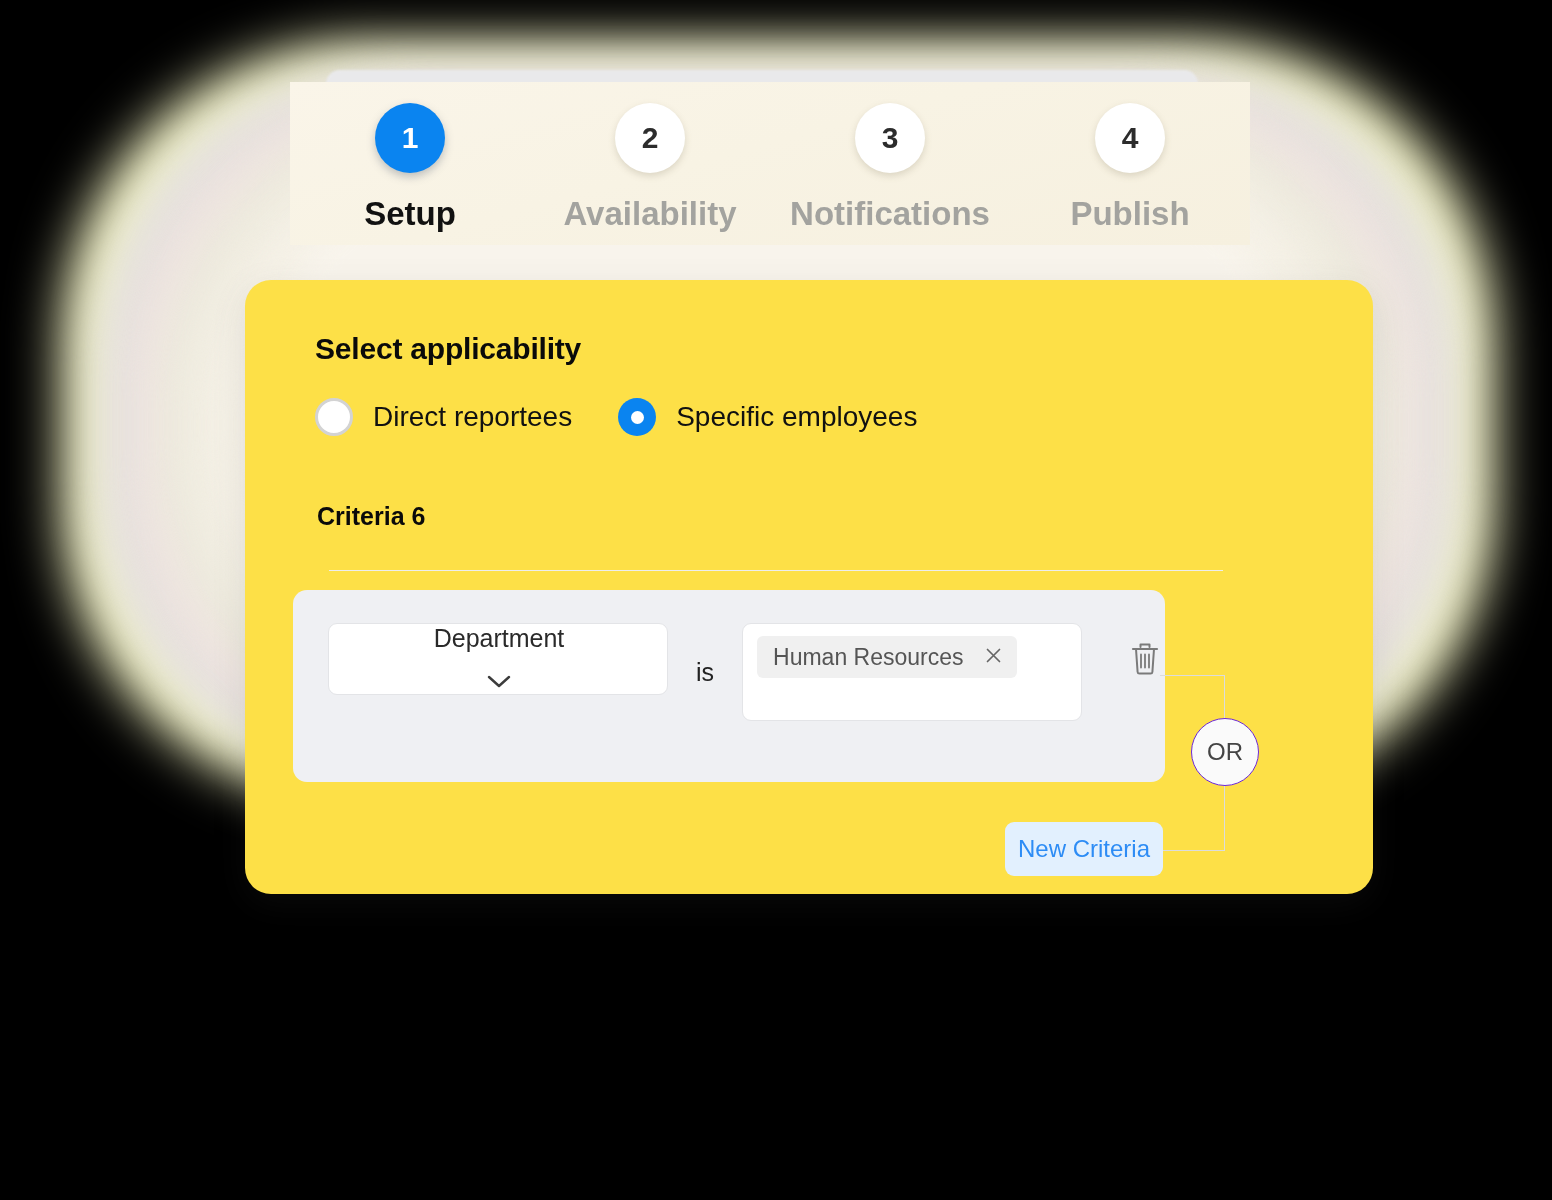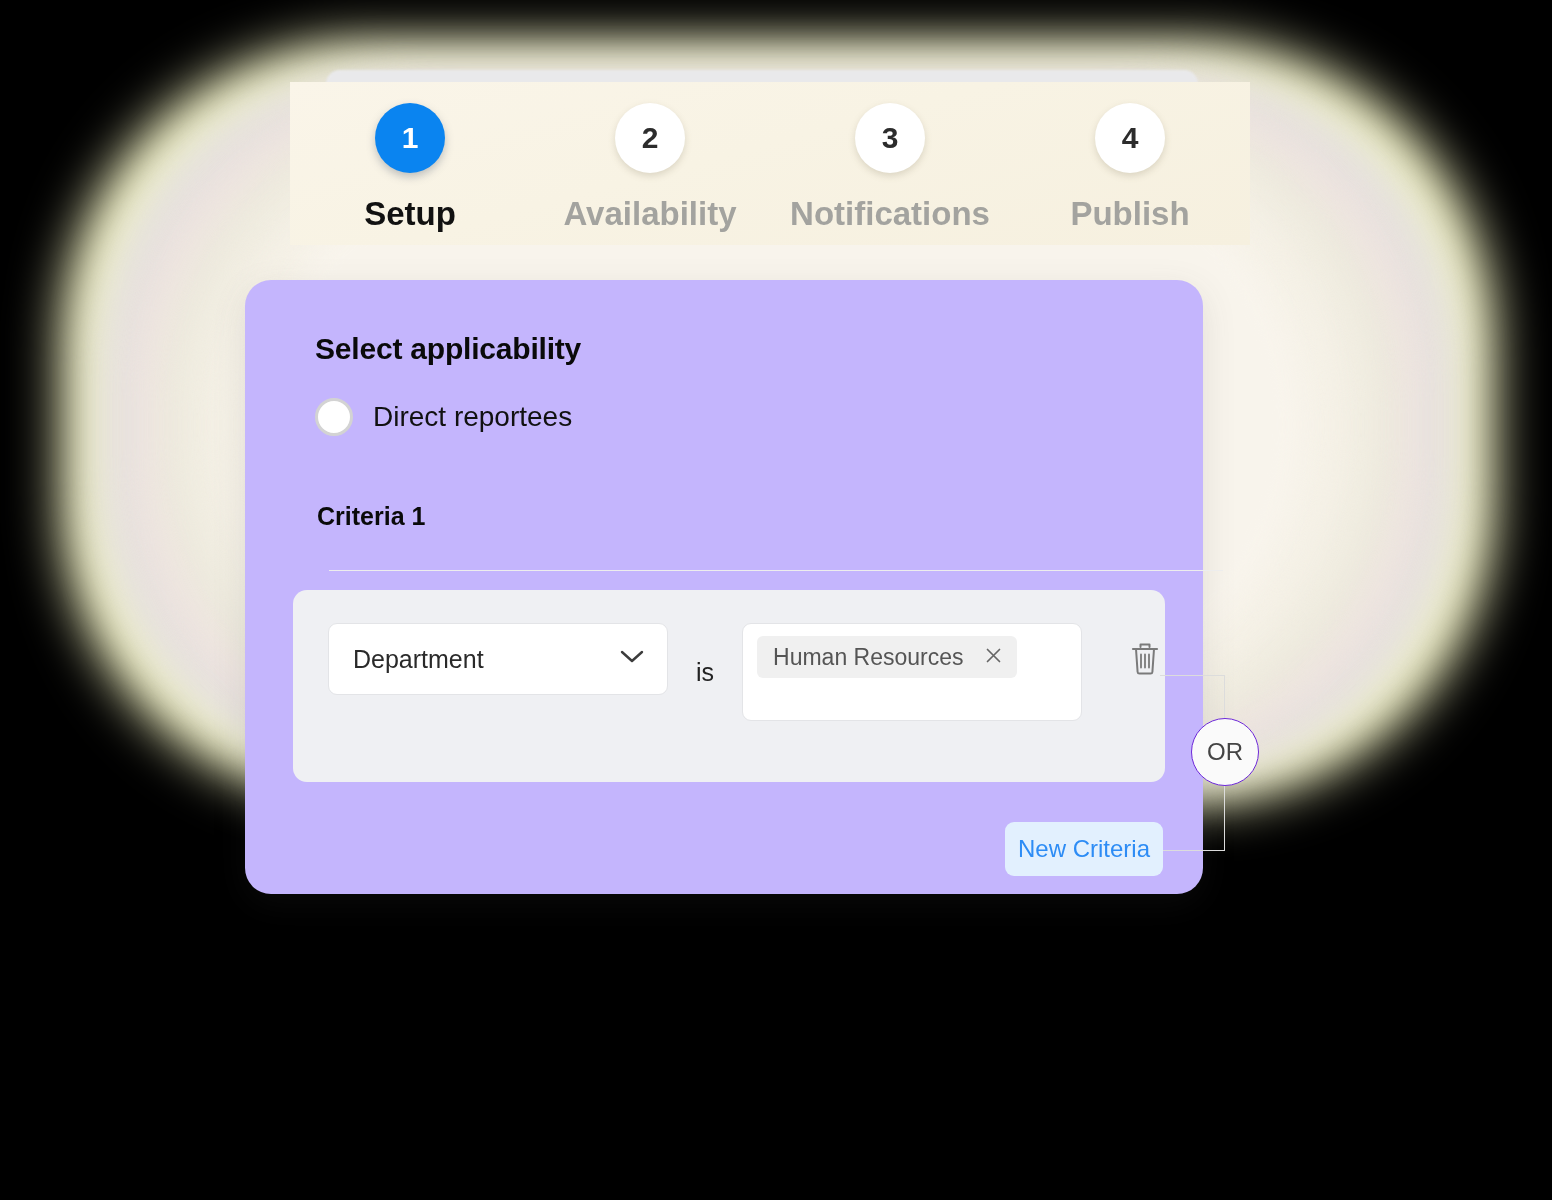--- a/index.html
+++ b/index.html
@@ -78,22 +78,22 @@
     font-weight: 700;
     color: #A3A39F;
     white-space: nowrap;
   }
   .step.active .step-label { color: #111111; }
 
   
   .main-card {
     position: absolute;
     left: 245px; top: 280px;
-    width: 958px; height: 614px;
-    background: #c4b5fd;
+    width: 1128px; height: 614px;
+    background: #fde047;
     border-radius: 26px;
     box-shadow: 0 10px 34px rgba(80,80,80,0.13);
     overflow: visible;
   }
   .card-title {
     position: absolute;
     left: 70px; top: 52px;
     font-size: 30px;
     font-weight: 700;
     color: #0A0A0A;
@@ -174,20 +174,21 @@
   }
   .field-select {
     width: 340px; height: 72px;
     background: #FFFFFF;
     border: 1px solid #E3E4E7;
     border-radius: 9px;
     display: flex;
     align-items: center;
     justify-content: space-between;
     padding: 0 22px 0 24px;
+    flex-direction: column;
   }
   .field-select-text {
     font-size: 25px;
     color: #2A2A2A;
   }
   .chev { display: block; }
   .op-text {
     margin: 0 28px;
     align-self: center;
     line-height: 72px;
@@ -309,23 +310,27 @@
 
   <div class="main-card">
 
     <div class="card-title">Select applicability</div>
 
     <div class="radio-row">
       <div class="radio-opt">
         <span class="radio-dot"></span>
         <span class="radio-label">Direct reportees</span>
       </div>
-    </div>
-
-    <div class="criteria-title">Criteria 1</div>
+      <div class="radio-opt selected">
+        <span class="radio-dot"></span>
+        <span class="radio-label">Specific employees</span>
+      </div>
+    </div>
+
+    <div class="criteria-title">Criteria 6</div>
     <div class="divider"></div>
 
     <div class="criteria-block">
       <div class="criteria-inner">
 
         <div class="field-select">
           <span class="field-select-text">Department</span>
           <span class="chev">
             <svg width="26" height="16" viewBox="0 0 26 16" fill="none" aria-hidden="true">
               <path d="M3 3 L13 12 L23 3" stroke="#3C3C3C" stroke-width="2.4" stroke-linecap="round" stroke-linejoin="round"></path>

